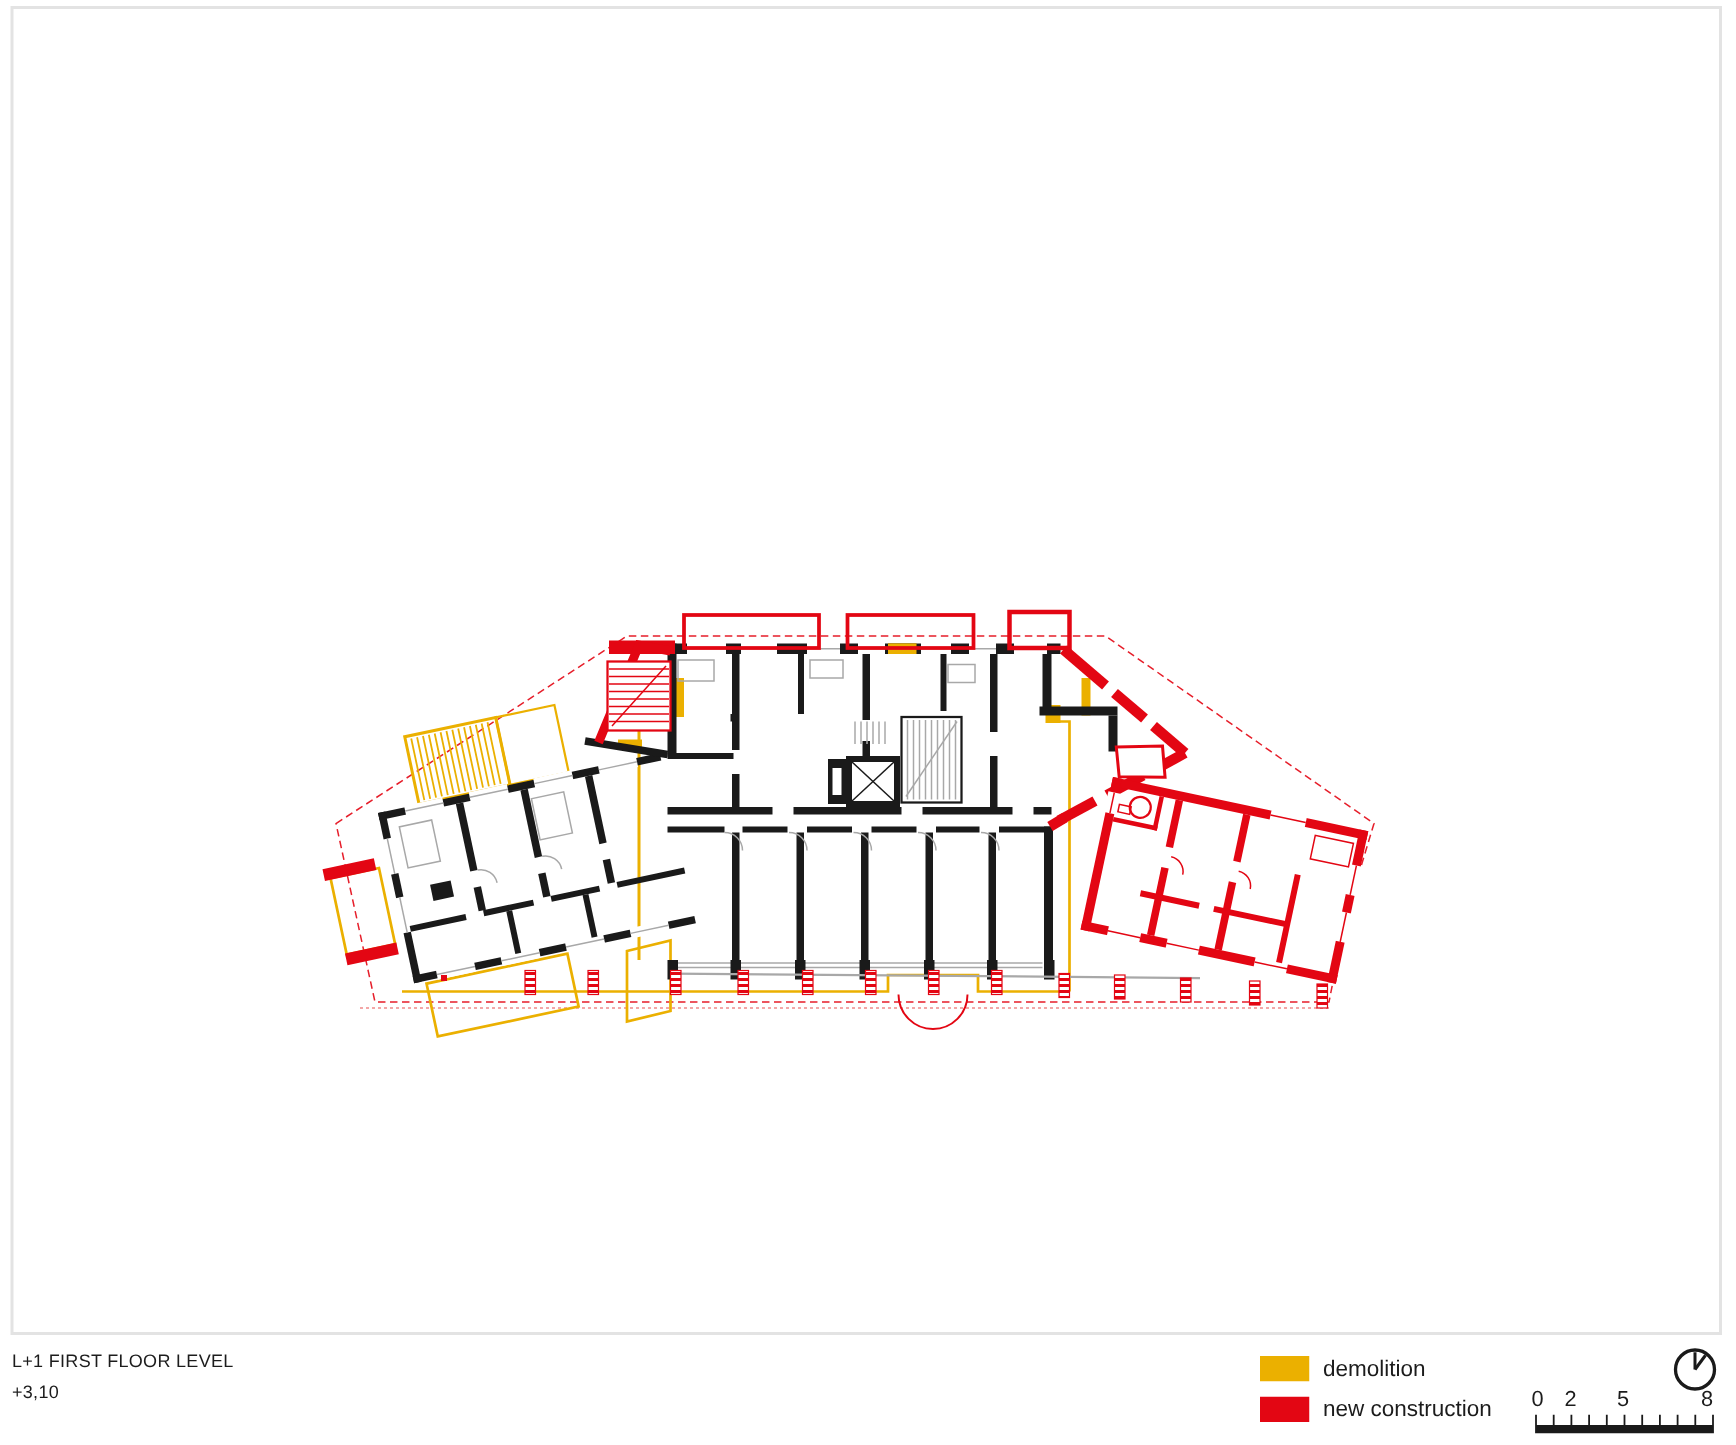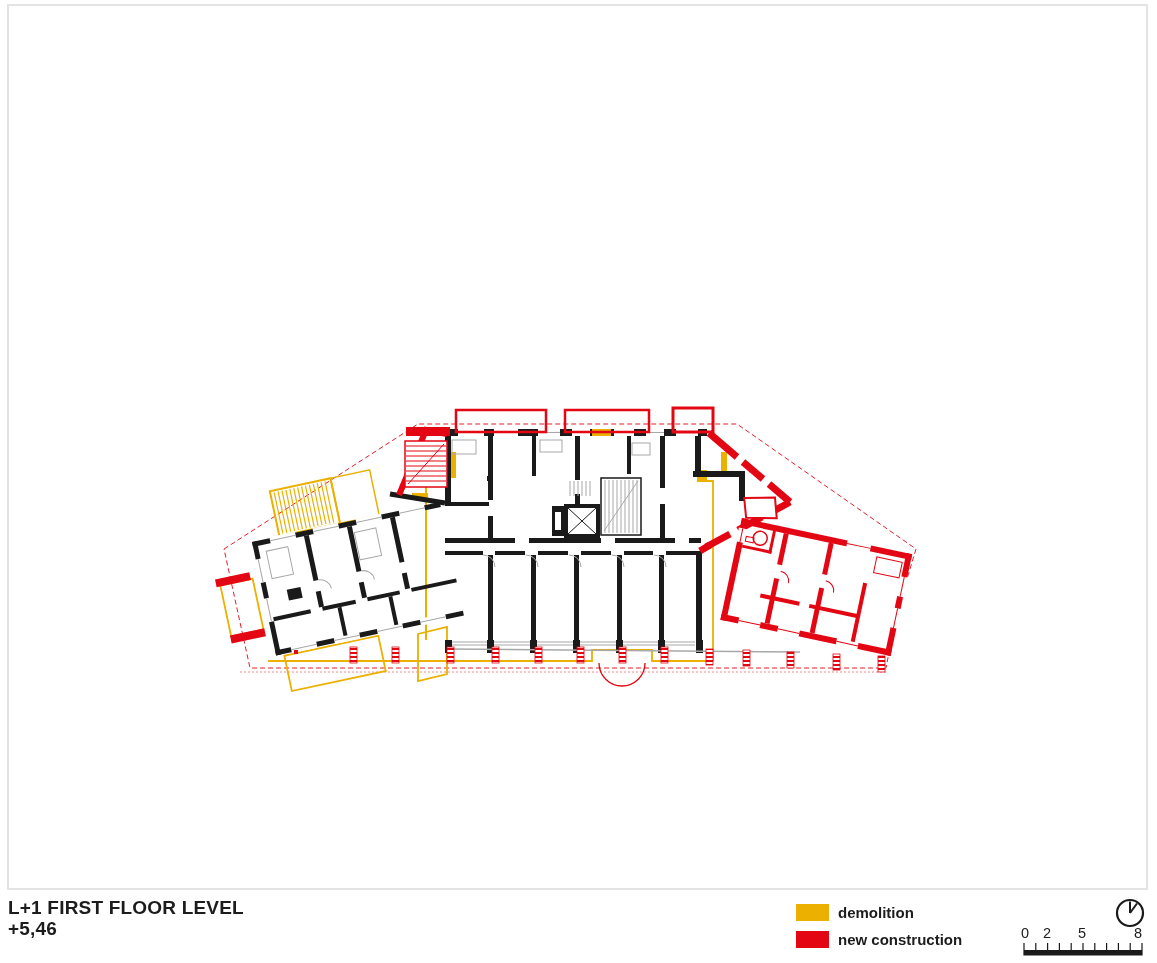--- a/index.html
+++ b/index.html
@@ -16,22 +16,22 @@
   .blk{fill:#1a1a1a;}
   .wht{fill:#ffffff;}
   .redf{fill:#e30613;}
   .reds{stroke:#e30613;fill:none;}
   .yels{stroke:#ebb000;fill:none;}
   .yelf{fill:#ebb000;}
   .gry{stroke:#a8a8a8;fill:none;}
   .dash{stroke:#e30613;fill:none;stroke-width:1;stroke-dasharray:5 3;opacity:.9;}
   .dash2{stroke:#ef8a8a;fill:none;stroke-width:1;stroke-dasharray:2 2;}
   
-  .title-block{position:absolute;left:8px;top:897px;font-size:19px;line-height:21px;letter-spacing:.2px;font-weight:bold;}
-  .legend{position:absolute;left:796px;top:904px;font-weight:bold;}
+  .title-block{position:absolute;left:8px;top:897px;font-size:12px;line-height:21px;letter-spacing:.2px;}
+  .legend{position:absolute;left:840px;top:904px;}
   .legend-row{display:flex;align-items:center;height:17px;margin-bottom:10px;}
   .legend-row svg{display:block;}
   .legend-label{margin-left:9px;font-size:15px;}
   .north{position:absolute;left:1113px;top:897px;}
   .scalebar{position:absolute;left:1019px;top:925px;width:132px;height:36px;}
   .scalebar .num{position:absolute;top:0;font-size:14.5px;transform:translateX(-50%);}
   .scalebar svg{position:absolute;left:0;top:18px;}
 </style>
 </head>
 <body>
@@ -330,21 +330,21 @@
       <rect x="833" y="654" width="7" height="16" fill="url(#postStripes)"></rect>
       <rect x="878" y="656" width="7" height="16" fill="url(#postStripes)"></rect>
     </g>
     <path class="reds" stroke-width="1.3" d="M599,663 A23,23 0 0 0 645,663"></path>
     <rect class="redf" x="294" y="650" width="4" height="4"></rect>
   </g>
 </svg>
 
 <div class="title-block">
   <div>L+1 FIRST FLOOR LEVEL</div>
-  <div>+5,46</div>
+  <div>+3,10</div>
 </div>
 
 <div class="legend">
   <div class="legend-row">
     <svg width="33" height="17">
       <rect x="0" y="0" width="33" height="17" fill="#ebb000"></rect>
     </svg>
     <span class="legend-label">demolition</span>
   </div>
   <div class="legend-row">

